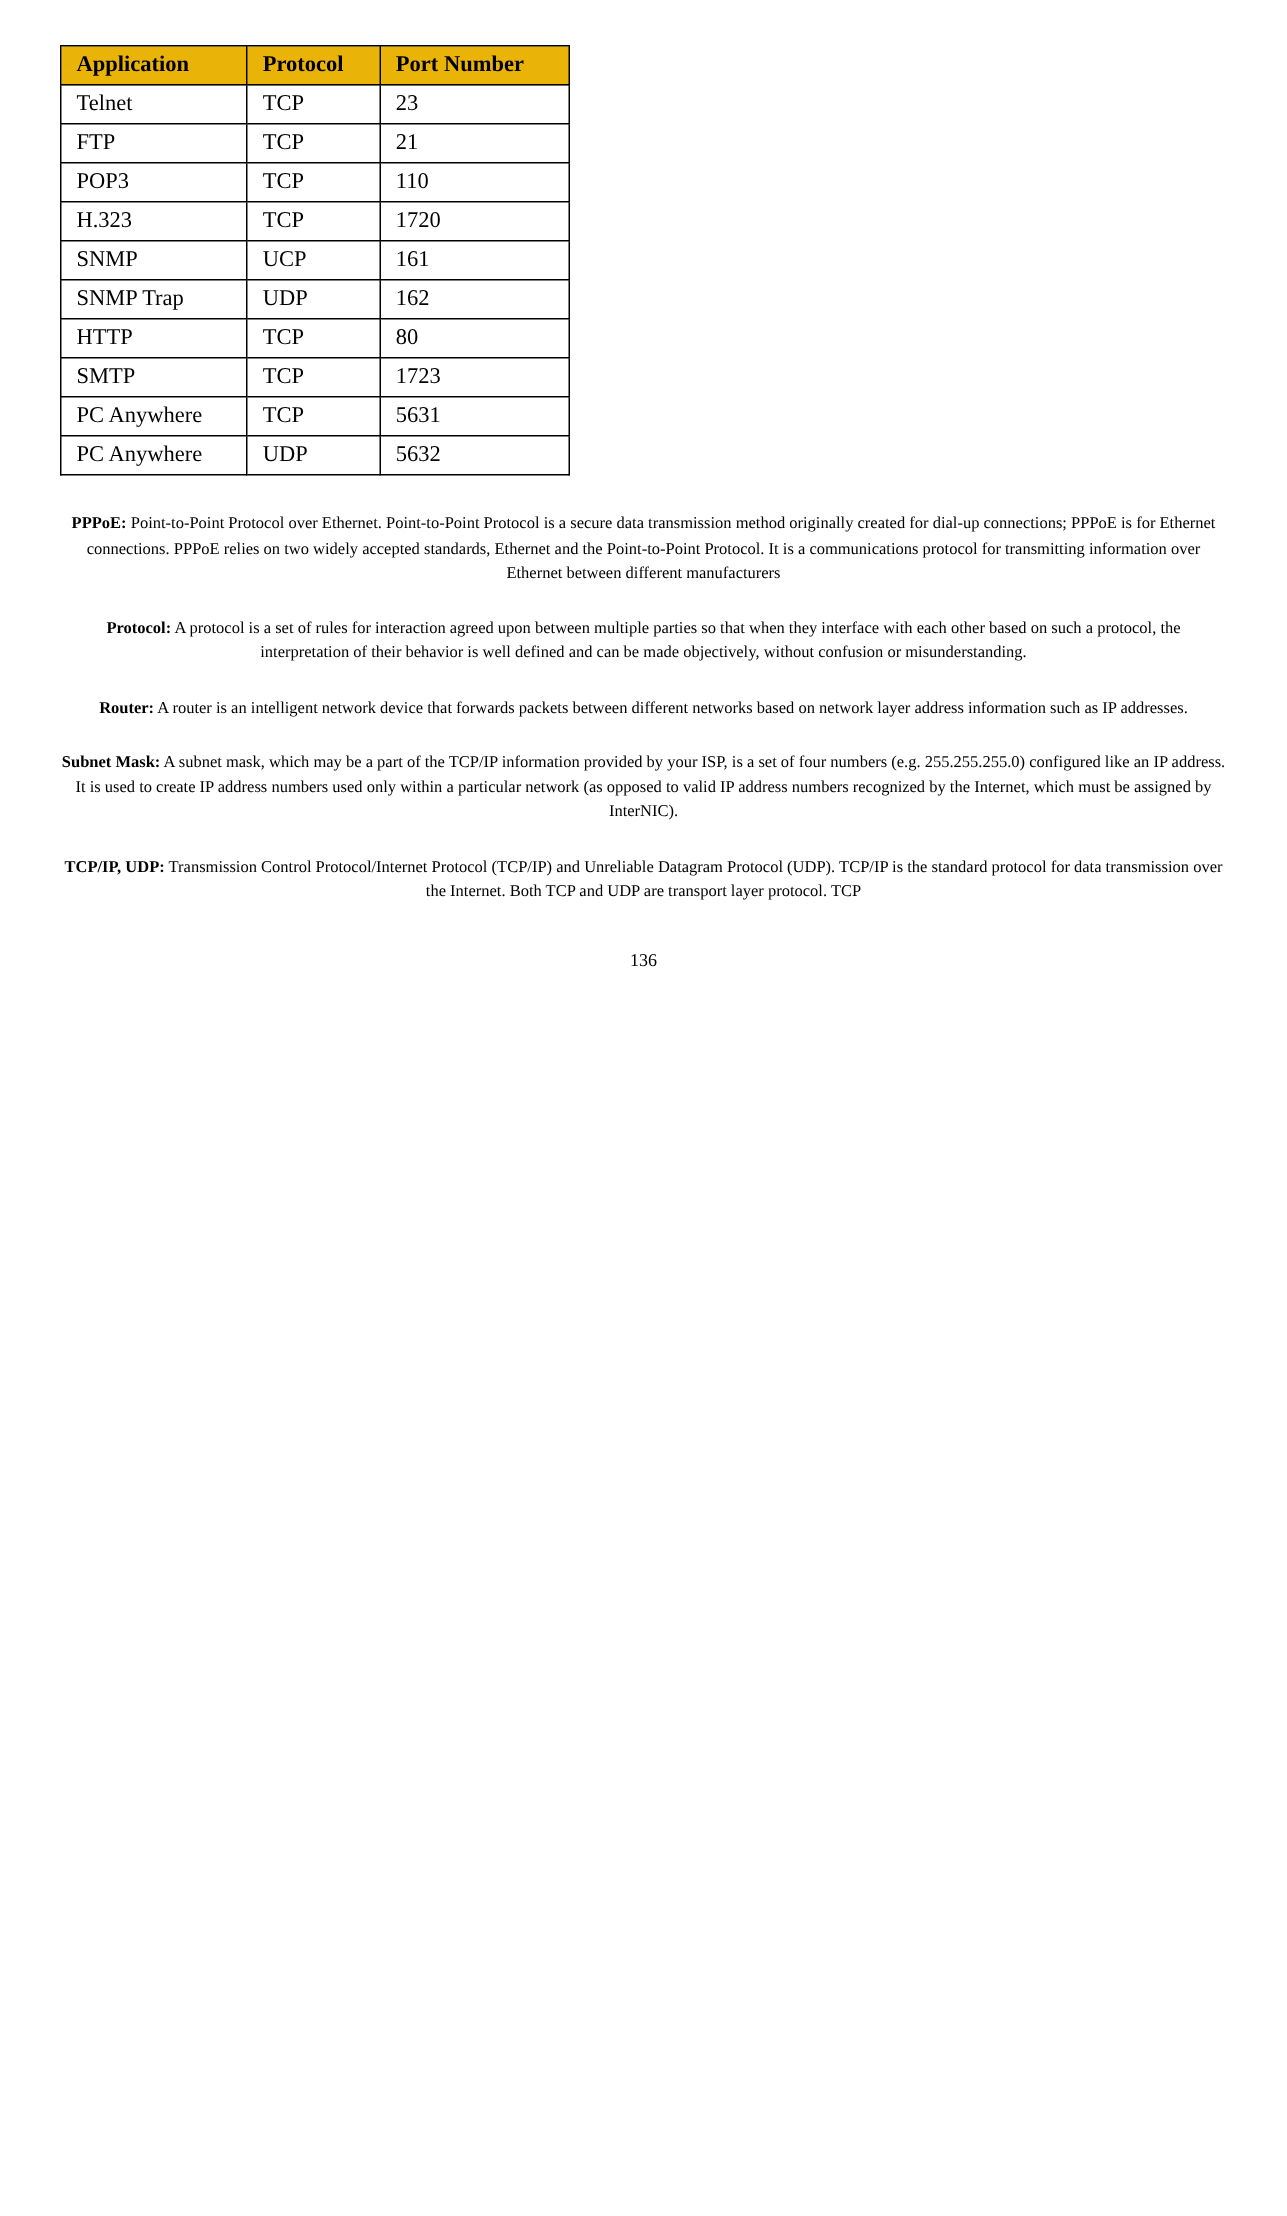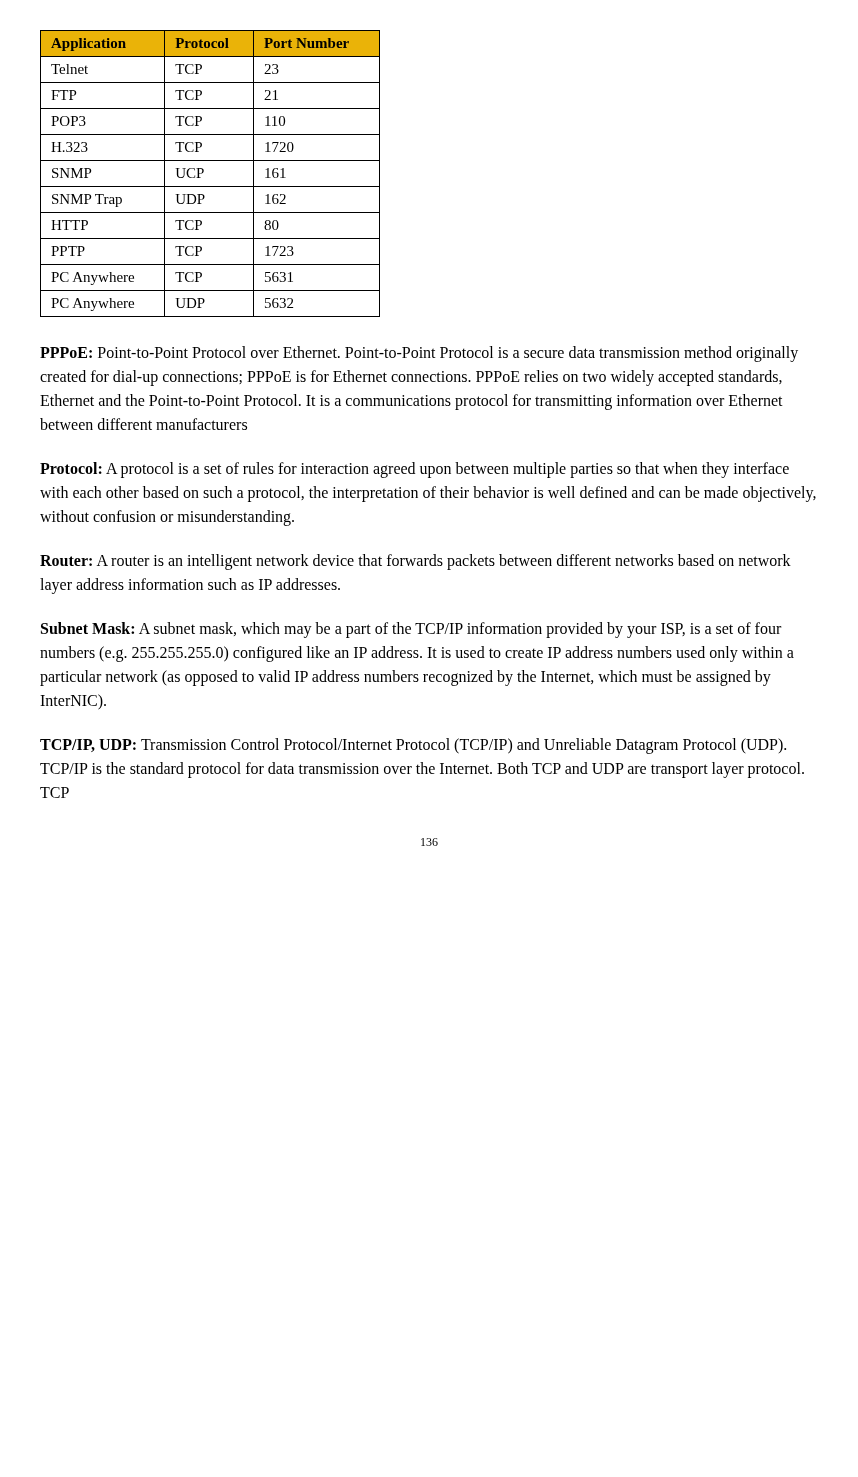--- a/index.html
+++ b/index.html
@@ -37,21 +37,22 @@
     }
 
     table th {
       font-weight: bold;
       background: #eab308;
     }
 
     .content-section {
       margin-bottom: 20px;
       line-height: 1.5;
-      font-size: 16px;
+      font-size: 11px;
+      text-align: center;
     }
 
     .content-section p {
       margin-bottom: 0;
     }
 
     .term-bold {
       font-weight: bold;
     }
 
@@ -103,21 +104,21 @@
           <td>SNMP Trap</td>
           <td>UDP</td>
           <td>162</td>
         </tr>
         <tr>
           <td>HTTP</td>
           <td>TCP</td>
           <td>80</td>
         </tr>
         <tr>
-          <td>PPTP</td>
+          <td>SMTP</td>
           <td>TCP</td>
           <td>1723</td>
         </tr>
         <tr>
           <td>PC Anywhere</td>
           <td>TCP</td>
           <td>5631</td>
         </tr>
         <tr>
           <td>PC Anywhere</td>

